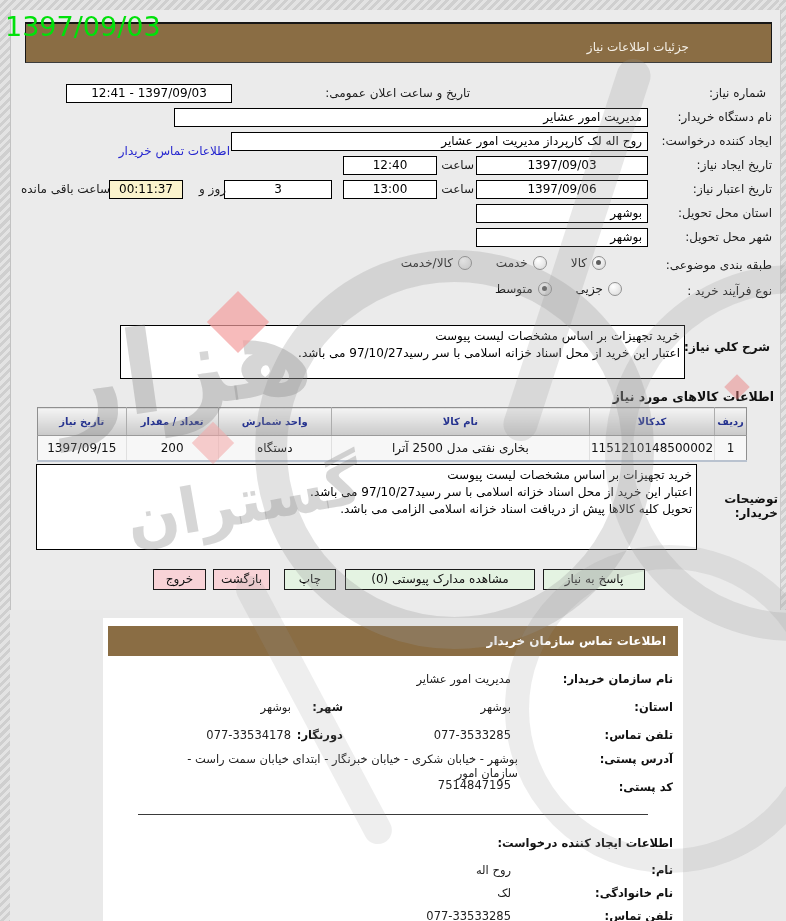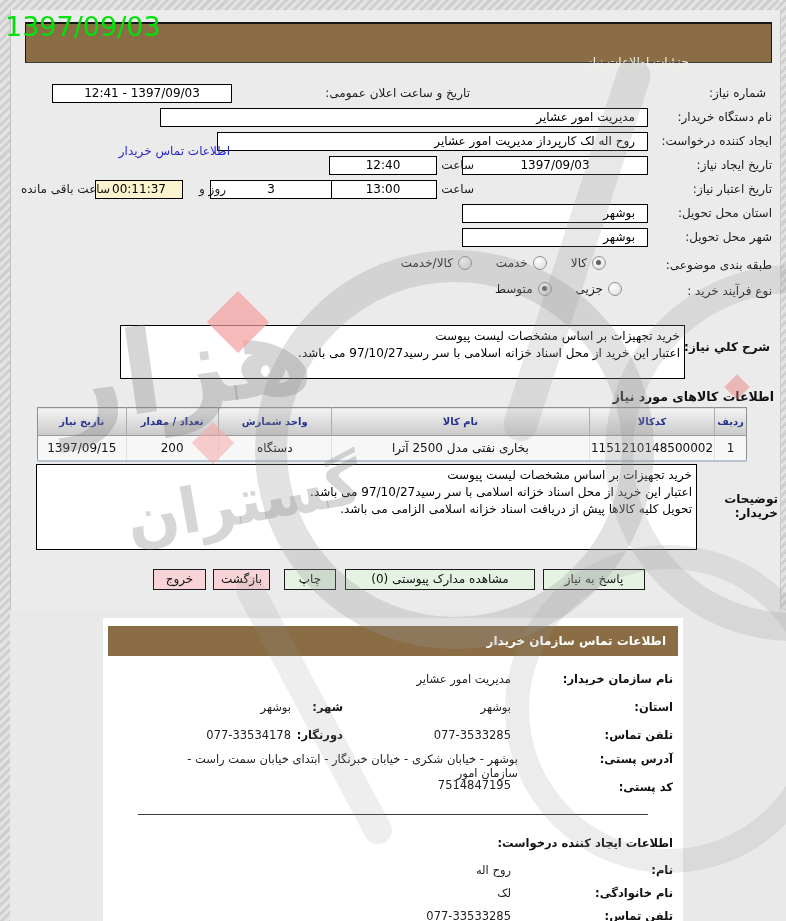--- a/index.html
+++ b/index.html
@@ -21,21 +21,21 @@
   
   .wm{position:absolute;z-index:6;pointer-events:none;}
   .ring{border-radius:50%;}
   .diamond{transform:rotate(45deg);}
   .wmtext{font-weight:bold;color:rgba(128,128,128,.32);white-space:nowrap;}
   .stroke{border-radius:18px;background:rgba(150,150,150,.22);}
 
   .z{position:absolute;z-index:4;}
   .lbl{font-size:12px;color:#1c1c1c;white-space:nowrap;text-align:center;}
   .blbl{font-weight:bold;font-size:12px;color:#111;white-space:nowrap;}
-  .ibox{height:17px;background:#fff;border:1px solid #000;font-size:12px;line-height:17px;padding:0 12px;color:#000;white-space:nowrap;overflow:hidden;}
+  .ibox{height:17px;background:#fff;border:1px solid #000;font-size:12px;line-height:17px;padding:0 5px;color:#000;white-space:nowrap;overflow:hidden;}
   .ibox.c{text-align:center;}
   .ibox.r{text-align:right;}
   .ybox{background:#fbf3cd;text-align:center;}
   .link{font-size:12px;color:#2626cf;white-space:nowrap;cursor:pointer;margin-top:8px;}
 
   .radio-group{display:flex;flex-direction:row;gap:24px;align-items:center;}
   .radio-item{display:flex;align-items:center;gap:5px;font-size:12px;color:#1c1c1c;}
   .radio{width:12px;height:12px;border-radius:50%;border:1px solid #919191;background:radial-gradient(circle at 35% 30%,#ffffff,#d8d8d8);display:inline-block;position:relative;}
   .radio.checked::after{content:"";position:absolute;left:3px;top:3px;width:5px;height:5px;border-radius:50%;background:#5f5f5f;}
 
@@ -48,21 +48,21 @@
   table.goods th{background:linear-gradient(#f4f4f4,#c9c9c9);color:#26338f;font-weight:bold;height:25px;border-left:1px solid #adadad;border-bottom:1px solid #9a9a9a;font-size:10px;}
   table.goods td{background:#f7f7f7;text-align:center;height:22px;border-left:1px solid #e0e0e0;color:#111;}
   table.goods th:last-child,table.goods td:last-child{border-left:none;}
 
   .btn{position:absolute;height:19px;line-height:19px;text-align:center;font-size:12px;border:1px solid #1b1b1b;color:#111;cursor:pointer;z-index:4;}
   .btn.green{background:#e4f3e2;}
   .btn.pink{background:#f8d3d7;}
 
   .brown-bar{background:#8a6d44;color:#fff;}
   .top-bar{position:absolute;left:25px;top:22px;width:745px;height:38px;border-top:2px solid #161616;border-left:1px solid #161616;border-right:1px solid #161616;border-bottom:1px solid #3c3c3c;z-index:3;}
-  .top-bar .t{position:absolute;right:82px;top:31px;font-size:12px;color:#f4efe6;text-decoration:underline;}
+  .top-bar .t{position:absolute;right:82px;top:16px;font-size:12px;color:#f4efe6;}
   .stamp{position:absolute;left:5px;top:11px;font-size:27px;color:#00e10a;z-index:7;letter-spacing:0px;direction:ltr;}
 
   .panel{position:absolute;left:103px;top:618px;width:580px;height:303px;background:#ffffff;z-index:4;}
   .panel .hdr{position:absolute;left:5px;top:8px;width:558px;height:30px;line-height:30px;padding-right:12px;font-weight:bold;font-size:12px;}
   .cl{position:absolute;font-weight:bold;font-size:11.5px;color:#111;white-space:nowrap;}
   .cv{position:absolute;font-size:11.5px;color:#222;white-space:nowrap;}
   .divider{position:absolute;left:35px;right:35px;top:196px;border-top:1px solid #3a3a3a;}
 </style>
 </head>
 <body>
@@ -88,20 +88,21 @@
   <span class="z lbl" style="top:134px;right:14px">ایجاد کننده درخواست:</span>
   <div class="z ibox r" style="top:132px;right:138px;width:405px">روح اله لک کارپرداز مدیریت امور عشایر</div>
   <span class="z link" style="top:136px;right:556px">اطلاعات تماس خریدار</span>
 
   <span class="z lbl" style="top:158px;right:14px">تاریخ ایجاد نیاز:</span>
   <div class="z ibox c" style="top:156px;right:138px;width:160px">1397/09/03</div>
   <span class="z lbl" style="top:158px;right:312px">ساعت</span>
   <div class="z ibox c" style="top:156px;right:349px;width:82px">12:40</div>
 
   <span class="z lbl" style="top:182px;right:14px">تاریخ اعتبار نیاز:</span>
+  <div class="z ibox c" style="top:180px;right:138px;width:160px">1397/09/06</div>
   <span class="z lbl" style="top:182px;right:312px">ساعت</span>
   <div class="z ibox c" style="top:180px;right:349px;width:82px">13:00</div>
   <div class="z ibox c" style="top:180px;right:454px;width:96px">3</div>
   <span class="z lbl" style="top:182px;right:560px">روز و</span>
   <div class="z ibox c ybox" style="top:180px;right:603px;width:62px">00:11:37</div>
   <span class="z lbl" style="top:182px;right:676px">ساعت باقی مانده</span>
 
   <span class="z lbl" style="top:206px;right:14px">استان محل تحویل:</span>
   <div class="z ibox r" style="top:204px;right:138px;width:160px">بوشهر</div>
   <span class="z lbl" style="top:230px;right:14px">شهر محل تحویل:</span>

